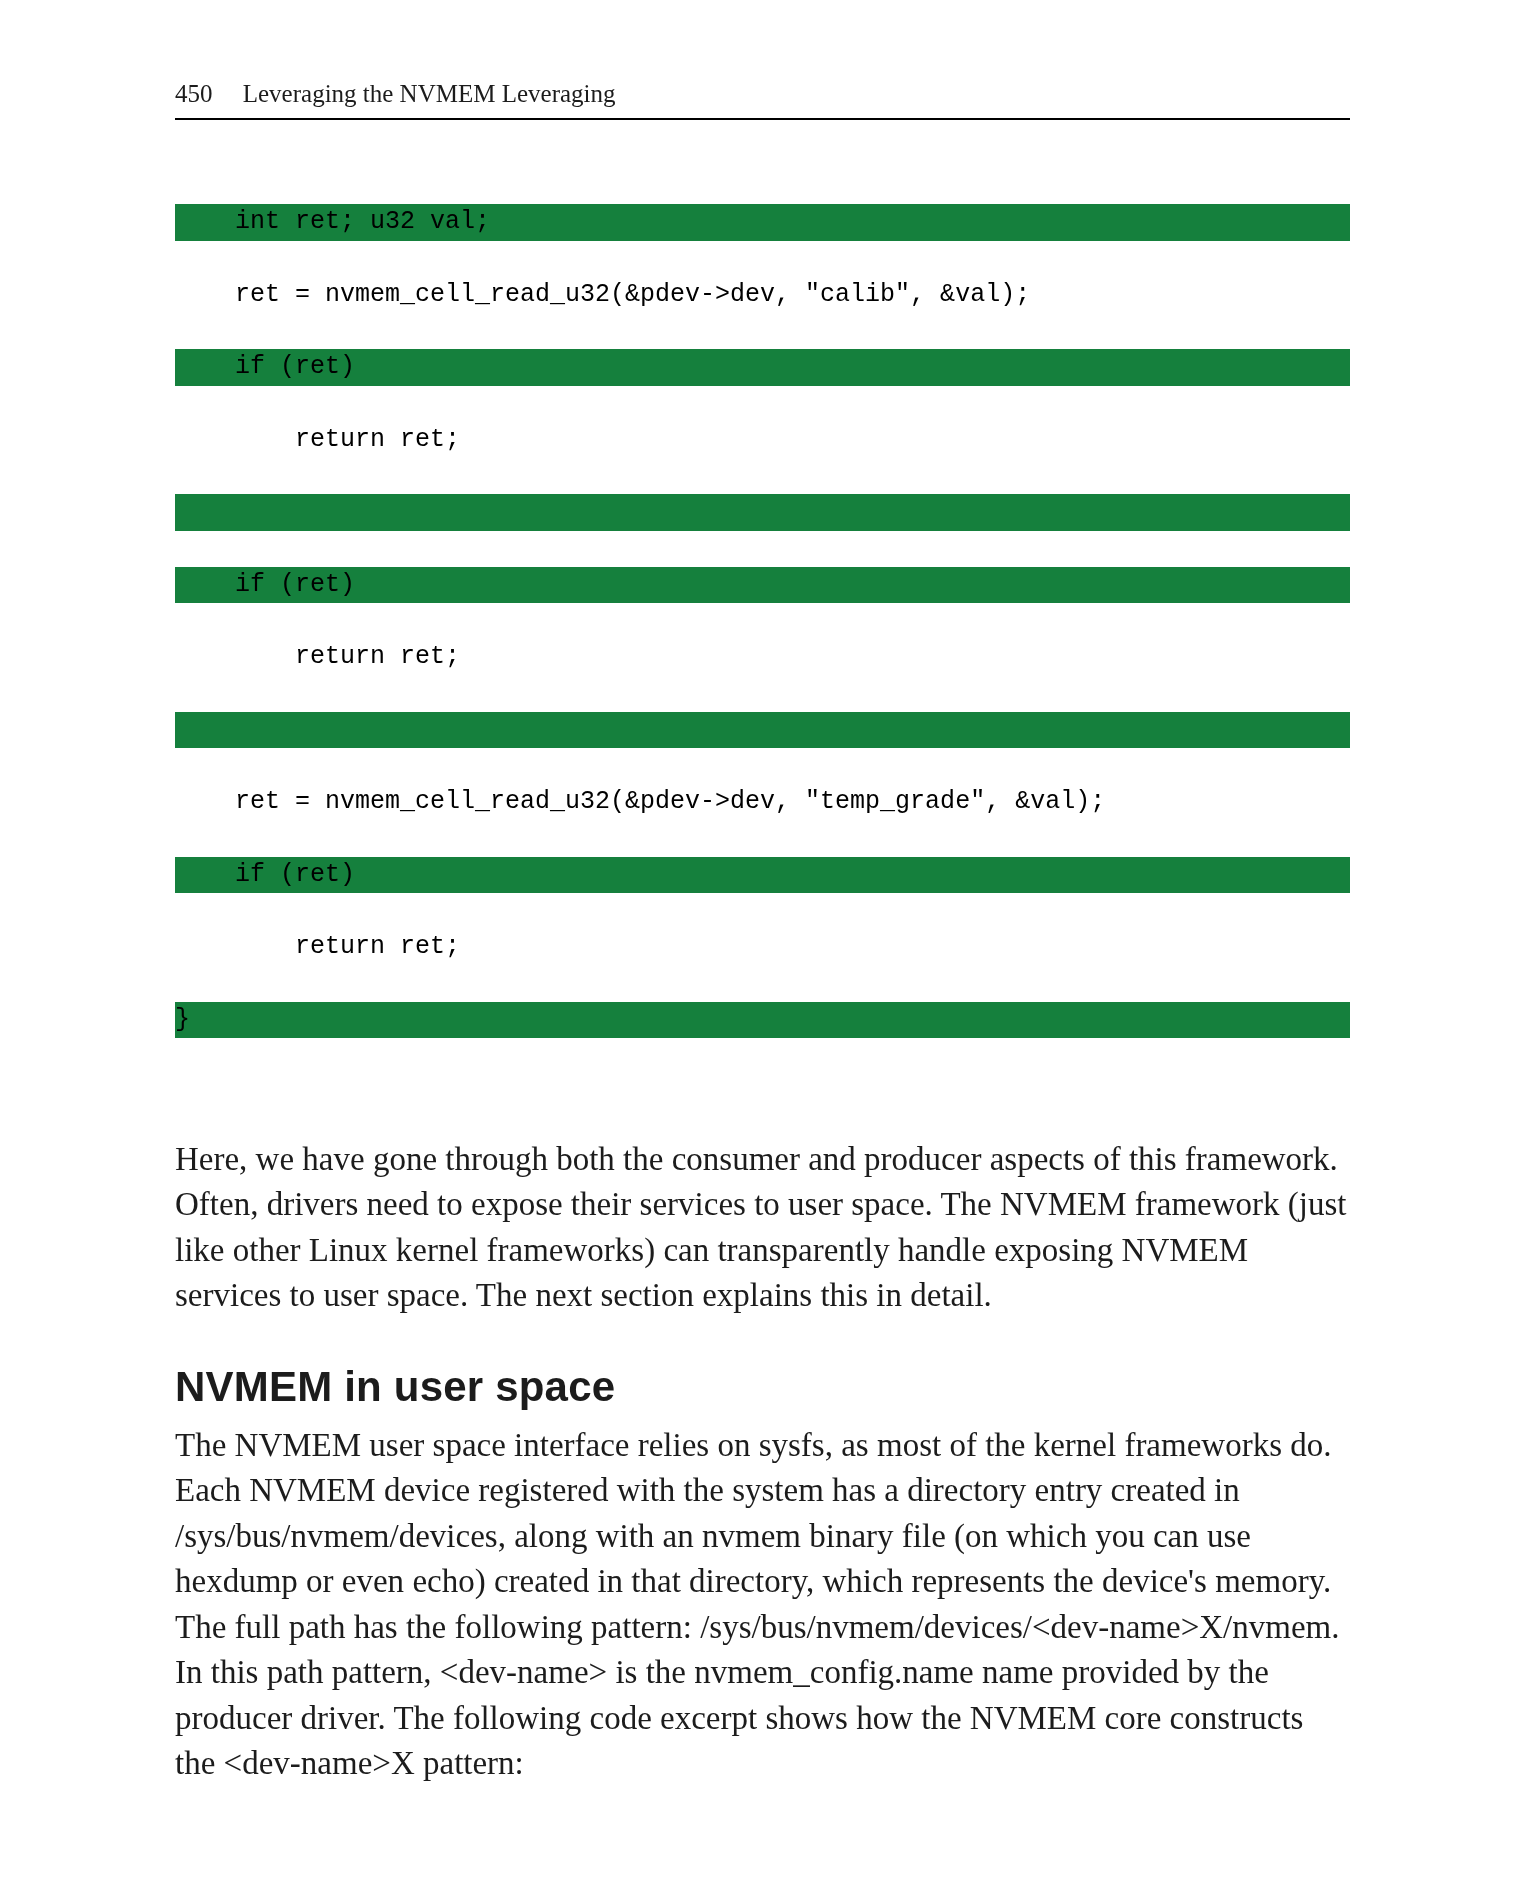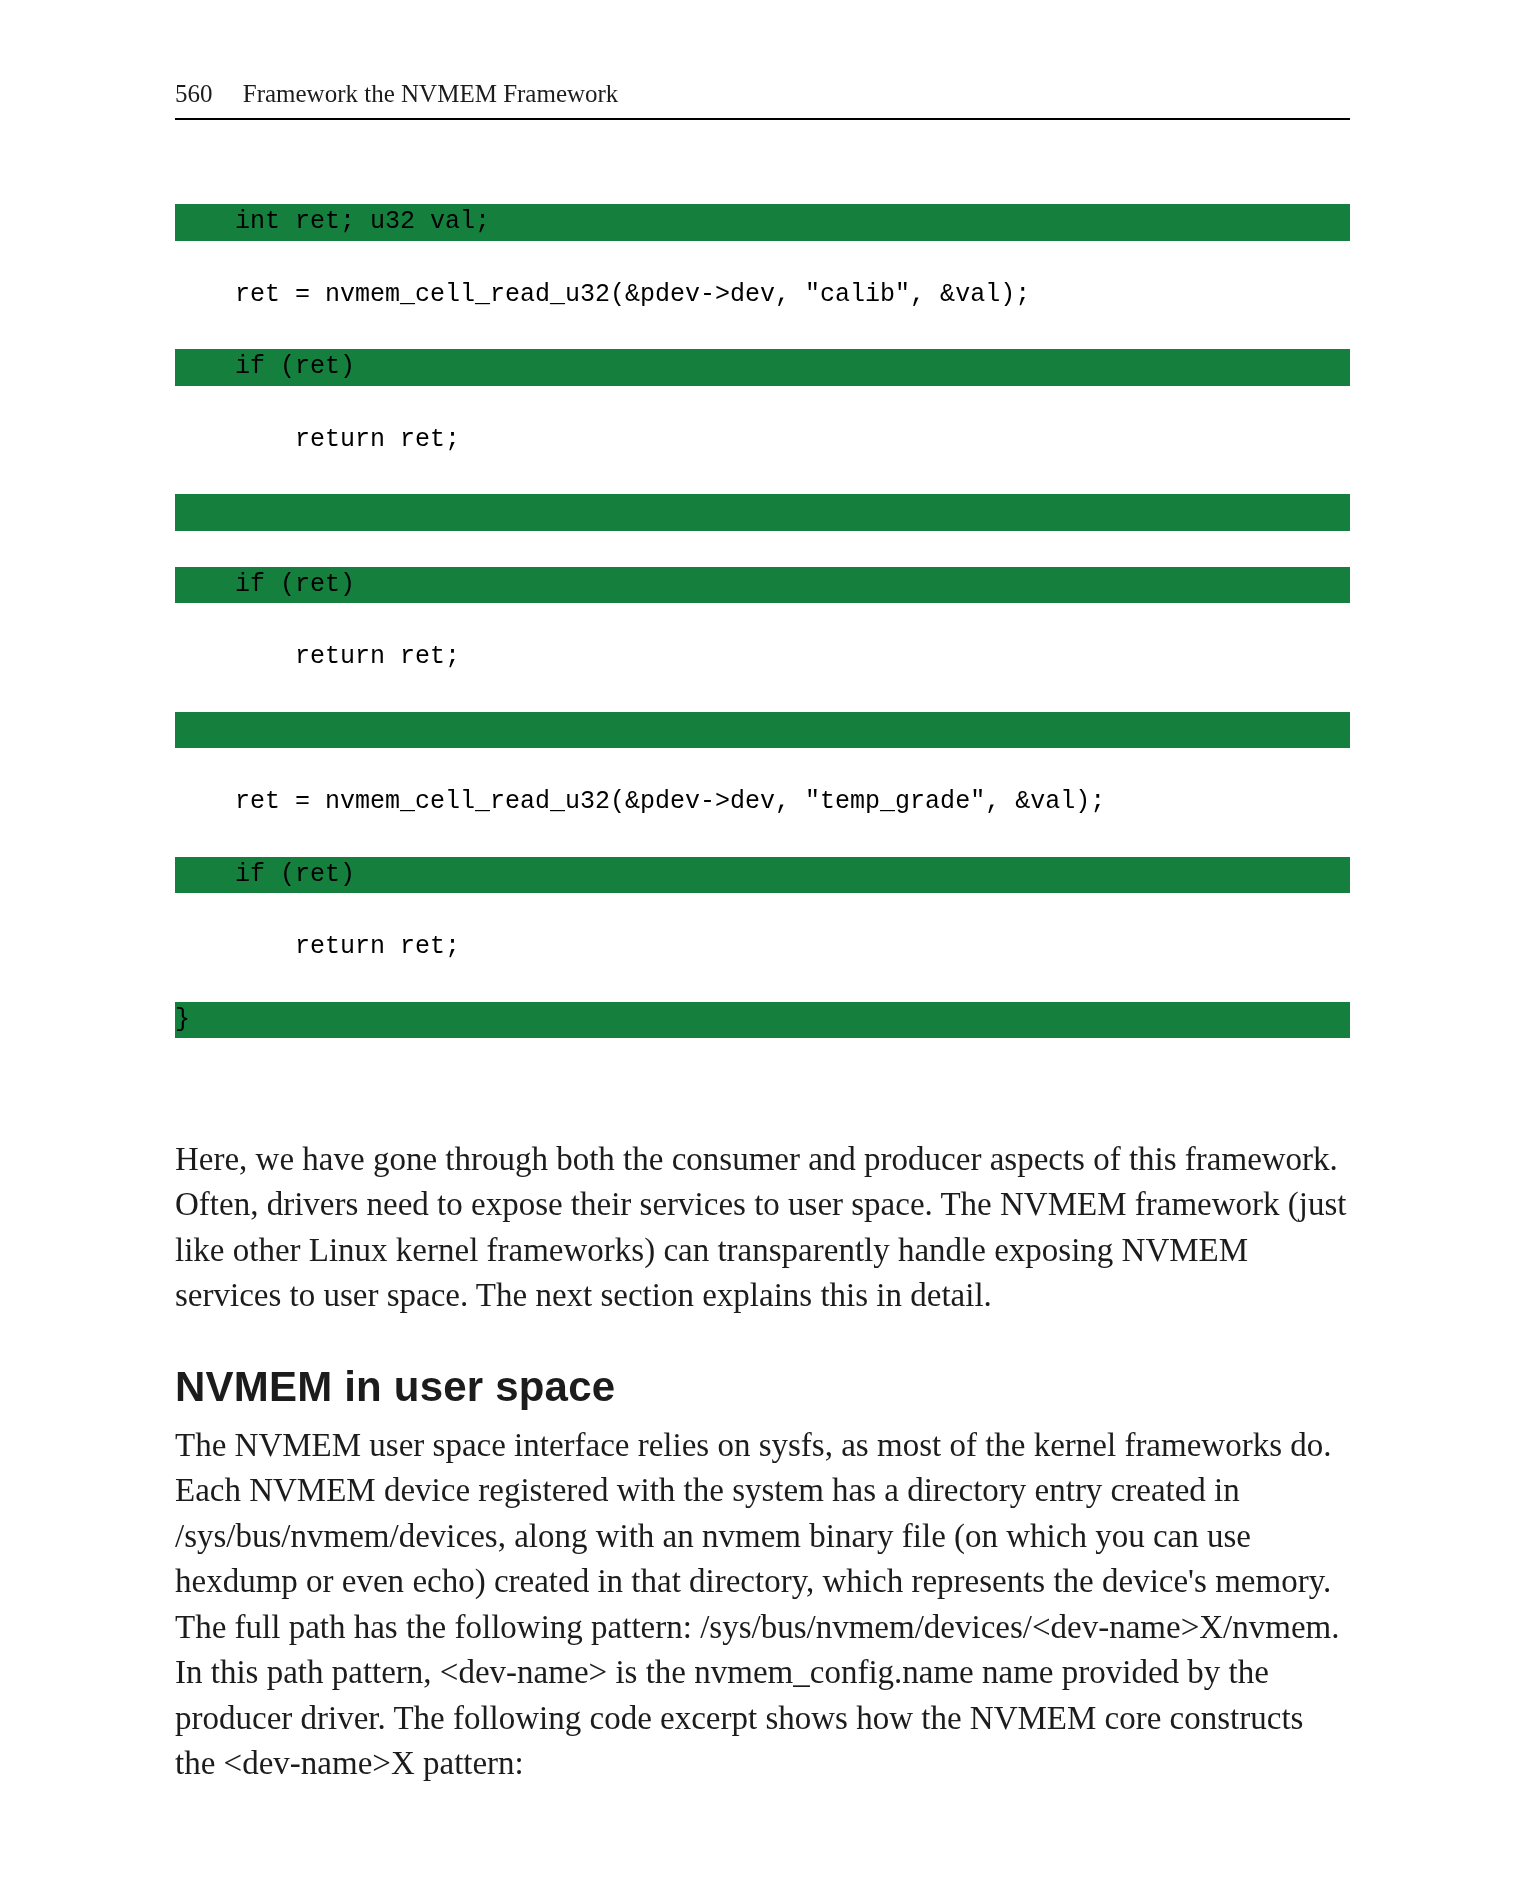--- a/index.html
+++ b/index.html
@@ -59,22 +59,22 @@
     font-size: 42px;
     margin: 44px 0 12px 0;
     letter-spacing: 0.2px;
   }
 </style>
 </head>
 <body>
 <div class="page">
 
   <div class="running-head">
-    <span class="pn">560</span>
-    <span>Framework the NVMEM Framework</span>
+    <span class="pn">450</span>
+    <span>Leveraging the NVMEM Leveraging</span>
   </div>
   <hr class="rule">
 
   <div class="codeblock">
 <span class="stripe">    int ret; u32 val;</span>
 <span class="plain">    ret = nvmem_cell_read_u32(&amp;pdev-&gt;dev, "calib", &amp;val);</span>
 <span class="stripe">    if (ret)</span>
 <span class="plain">        return ret;</span>
 <span class="stripe"> </span>
 <span class="stripe">    if (ret)</span>

